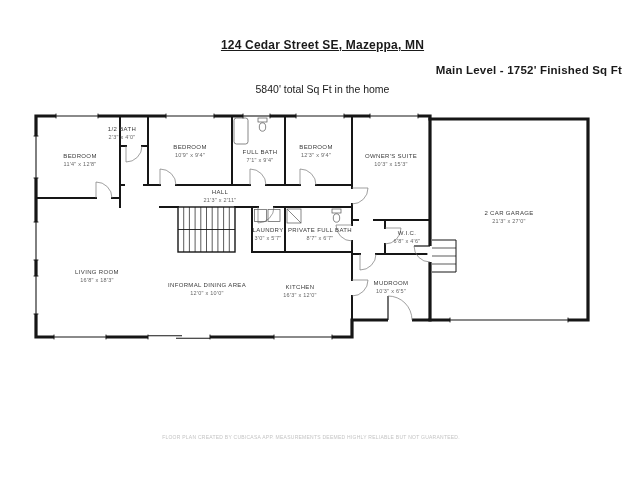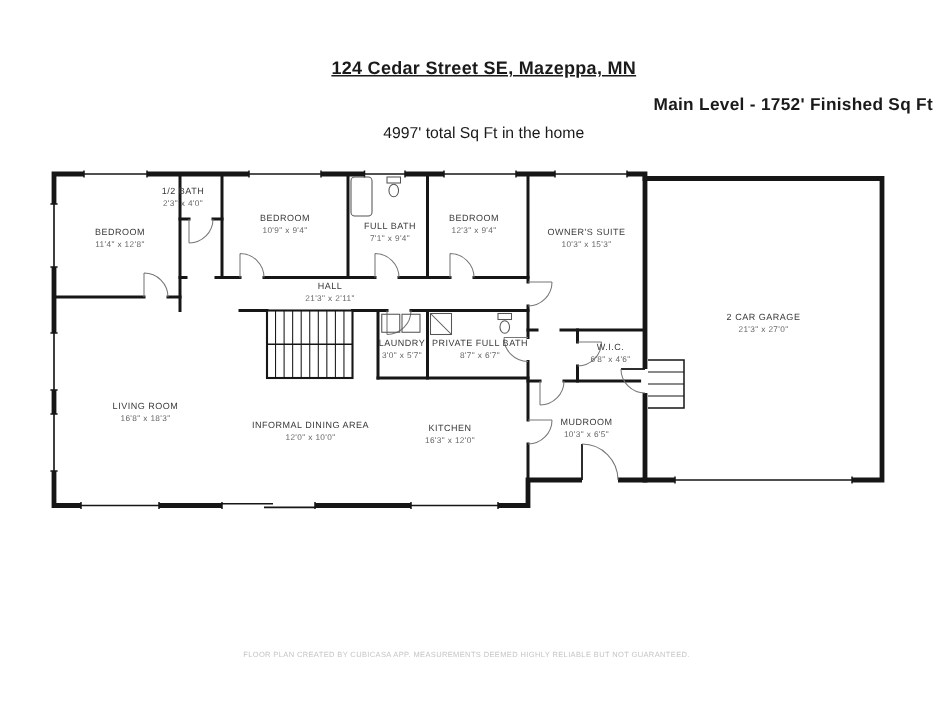--- a/index.html
+++ b/index.html
@@ -16,21 +16,21 @@
   .room-dims { font-size:5.5px; letter-spacing:0.25px; color:#666; }
   .footer { position:absolute; top:434px; left:0; right:0; text-align:center; font-size:5px; letter-spacing:0.25px; color:#c4c4c4; }
 </style>
 </head>
 <body>
 
 <div class="stage">
 
   <div class="hdr-line address">124 Cedar Street SE, Mazeppa, MN</div>
   <div class="hdr-line level">Main Level - 1752' Finished Sq Ft</div>
-  <div class="hdr-line total">4997' total Sq Ft in the home</div>
+  <div class="hdr-line total">5840' total Sq Ft in the home</div>
 
   <svg class="plan" width="622" height="480" viewBox="0 0 622 480">
 
     <g stroke="#161616" stroke-width="3.2" fill="none" stroke-linecap="square">
       <path d="M36,116 H430 V320 H352 V337 H36 Z"></path>
       <path d="M430,119 H588 V320 H430"></path>
     </g>
 
     <g stroke="#161616" stroke-width="2" fill="none" stroke-linecap="square">
       <path d="M36,198 H96 M112,198 H120"></path>

